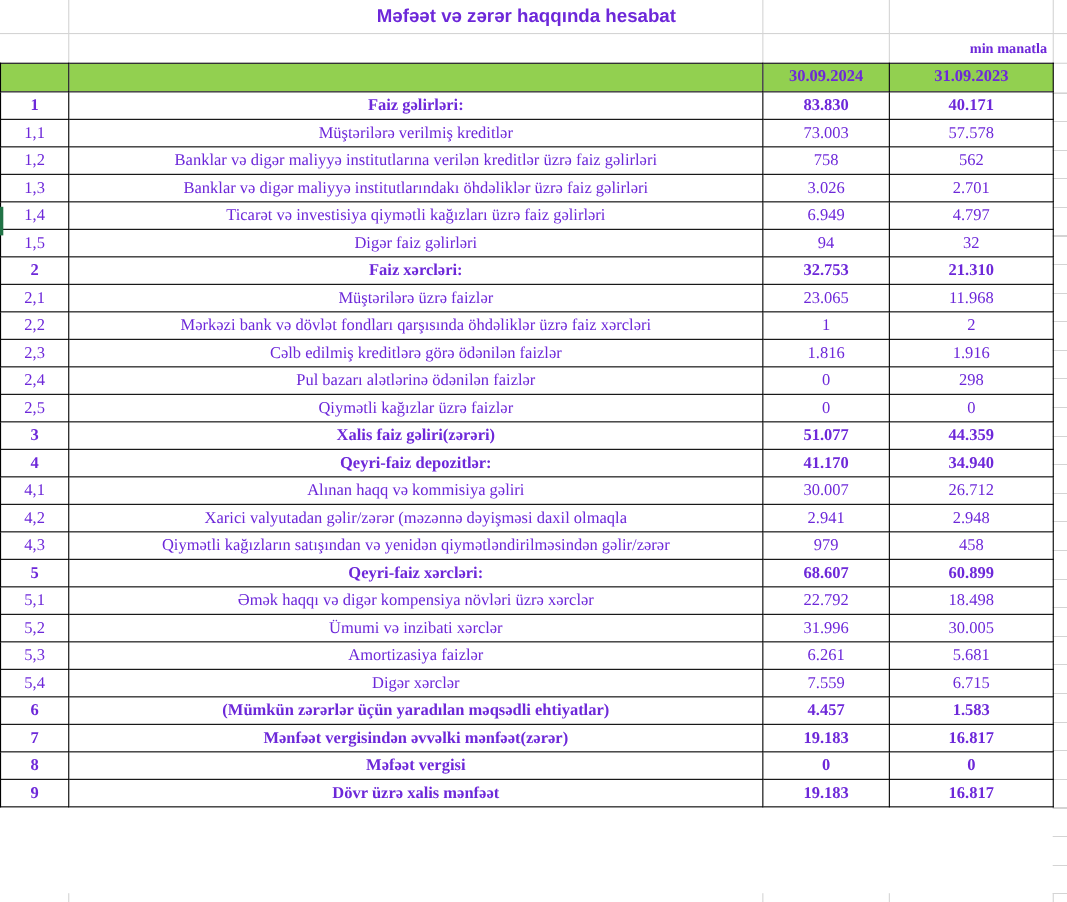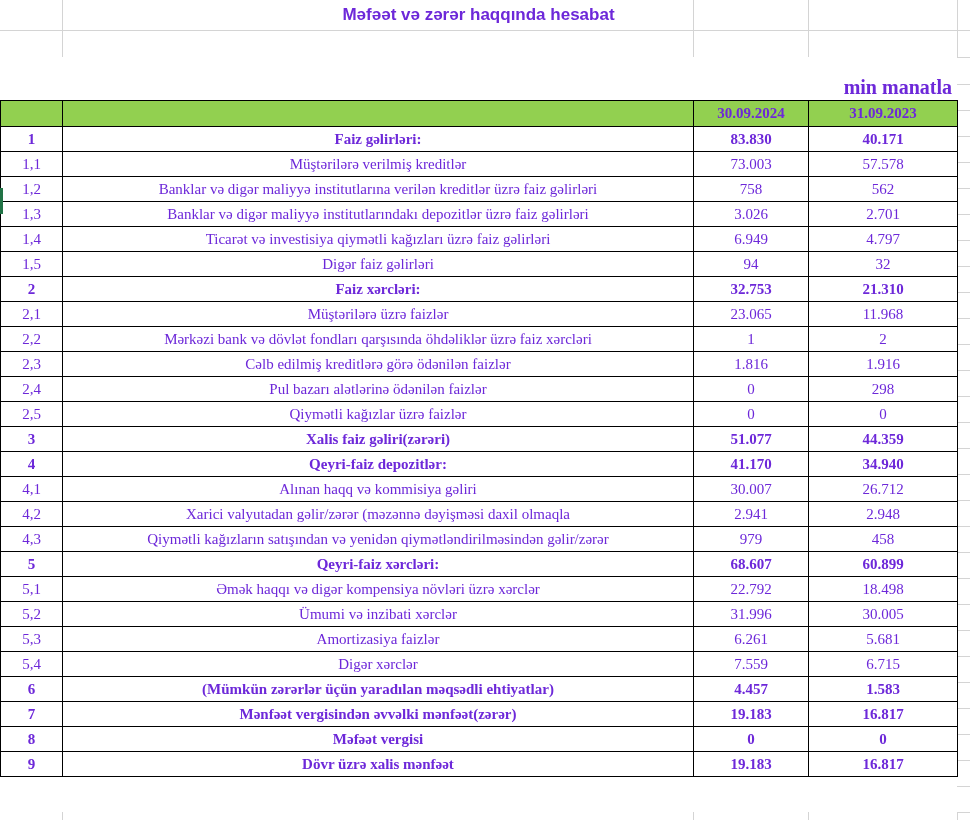--- a/index.html
+++ b/index.html
@@ -46,30 +46,28 @@
     font-size: 17px;
   }
   .unit-row {
     position: absolute;
     left: 0; top: 31px;
     width: 957px; height: 25px;
     display: flex; align-items: center; justify-content: flex-end;
     padding-right: 5px;
     box-sizing: border-box;
     font-weight: bold;
-    font-size: 20px;
-    margin-top: 44px;
+    font-size: 13px;
   }
   table.report {
     position: absolute;
     left: 0; top: 57px;
     border-collapse: collapse;
     table-layout: fixed;
     width: 958px;
-    margin-top: 43px;
   }
   table.report td {
     border: 1px solid #000000;
     text-align: center;
     vertical-align: middle;
     font-size: 15px;
     padding: 0 3px;
     overflow: hidden;
     white-space: nowrap;
     box-sizing: border-box;
@@ -142,21 +140,21 @@
       <td>57.578</td>
     </tr>
         <tr class="data-row">
       <td>1,2</td>
       <td>Banklar və digər maliyyə institutlarına verilən kreditlər üzrə faiz gəlirləri</td>
       <td>758</td>
       <td>562</td>
     </tr>
         <tr class="data-row">
       <td>1,3</td>
-      <td>Banklar və digər maliyyə institutlarındakı depozitlər üzrə faiz gəlirləri</td>
+      <td>Banklar və digər maliyyə institutlarındakı öhdəliklər üzrə faiz gəlirləri</td>
       <td>3.026</td>
       <td>2.701</td>
     </tr>
         <tr class="data-row">
       <td>1,4</td>
       <td>Ticarət və investisiya qiymətli kağızları üzrə faiz gəlirləri</td>
       <td>6.949</td>
       <td>4.797</td>
     </tr>
         <tr class="data-row">

